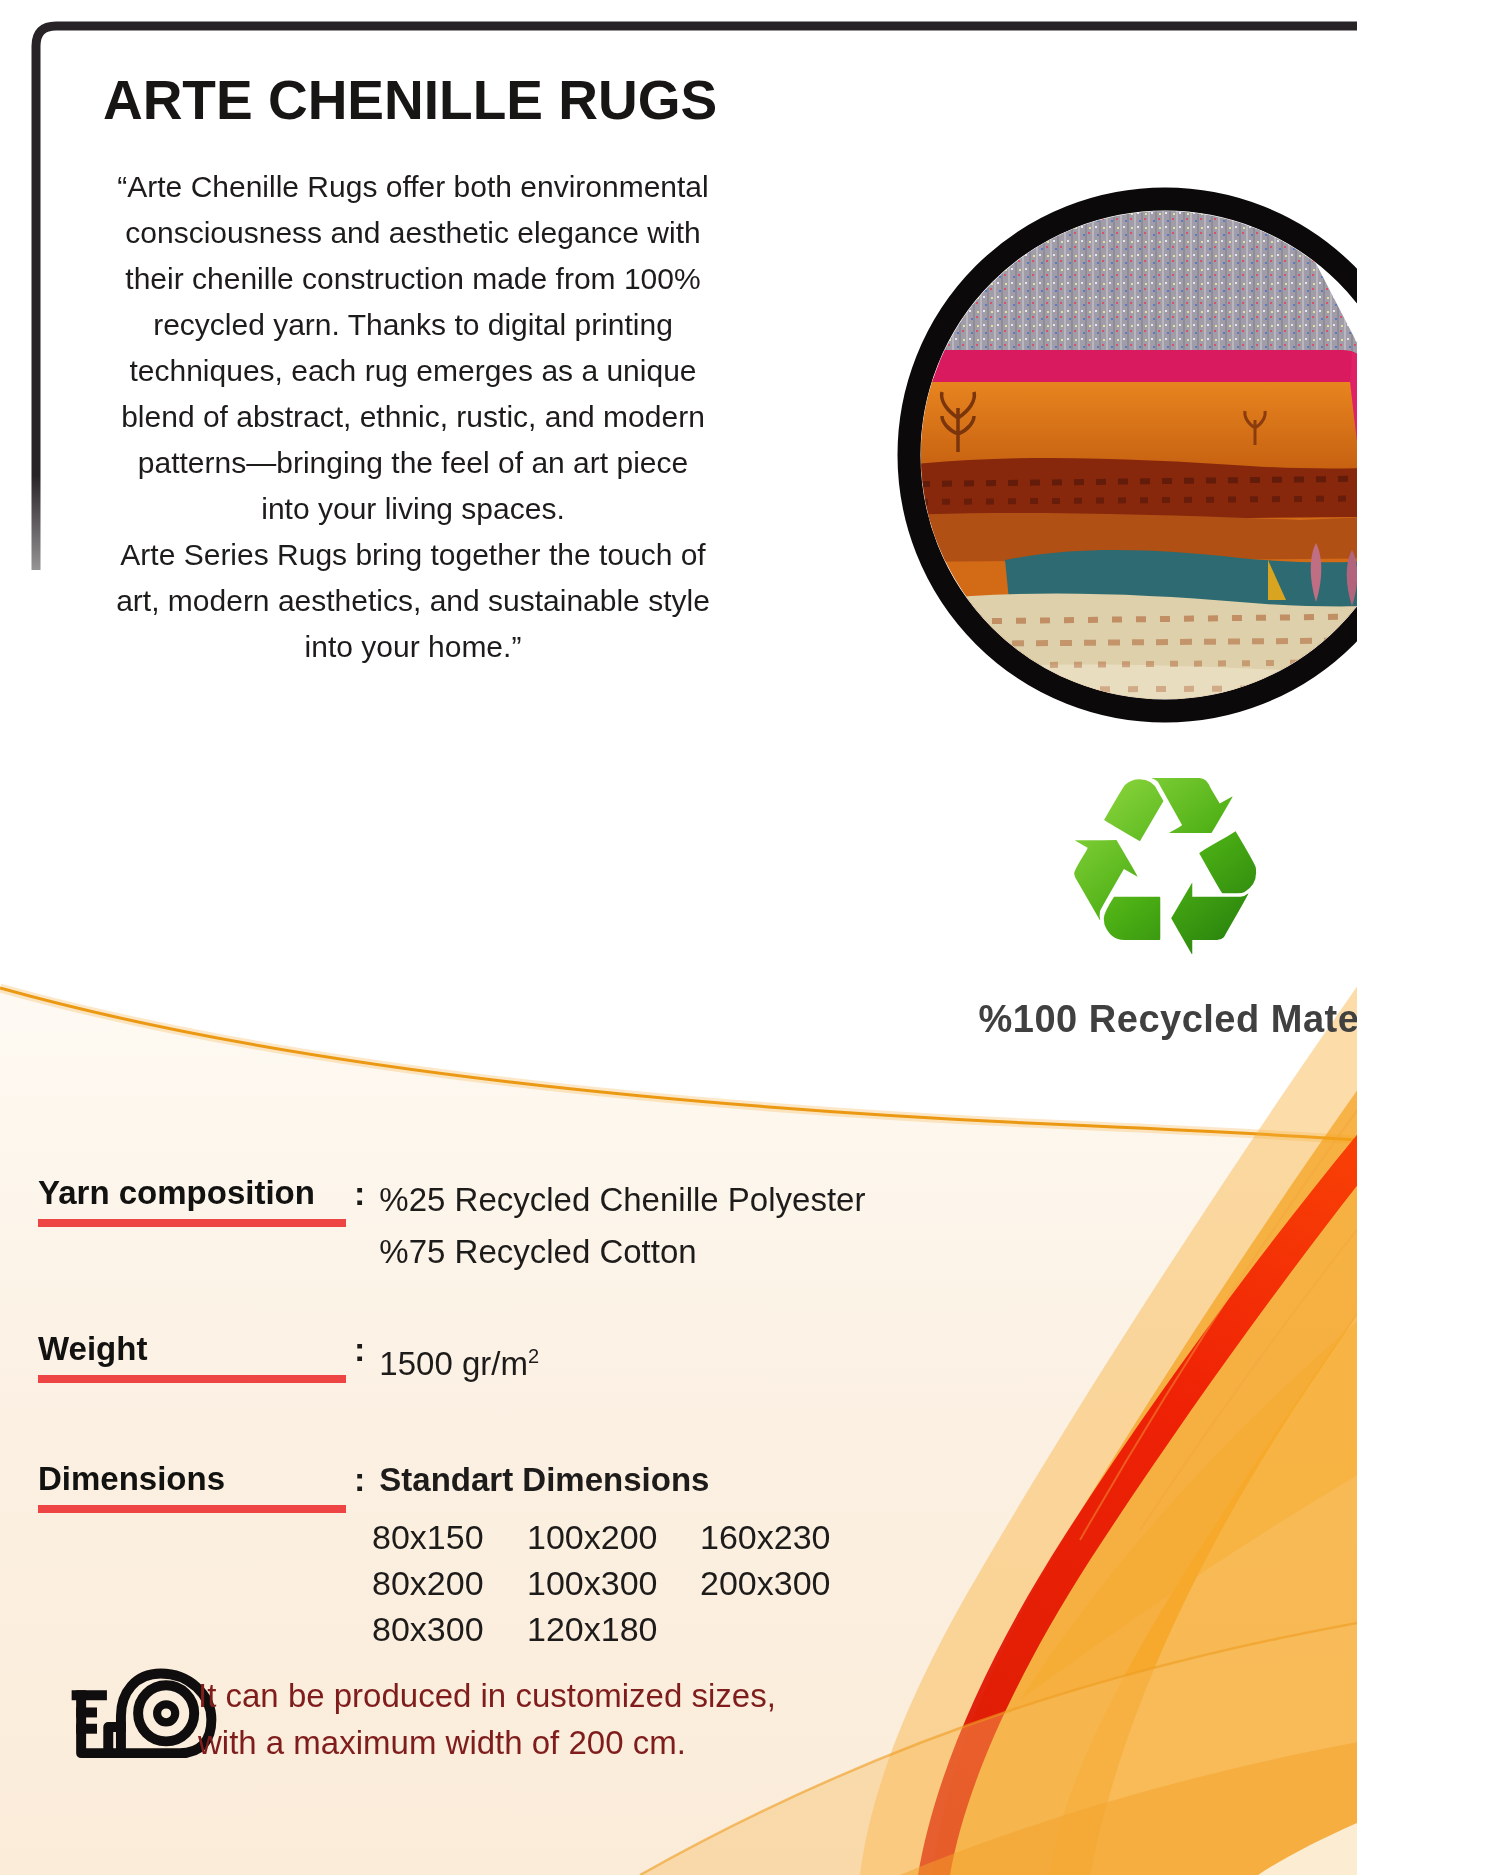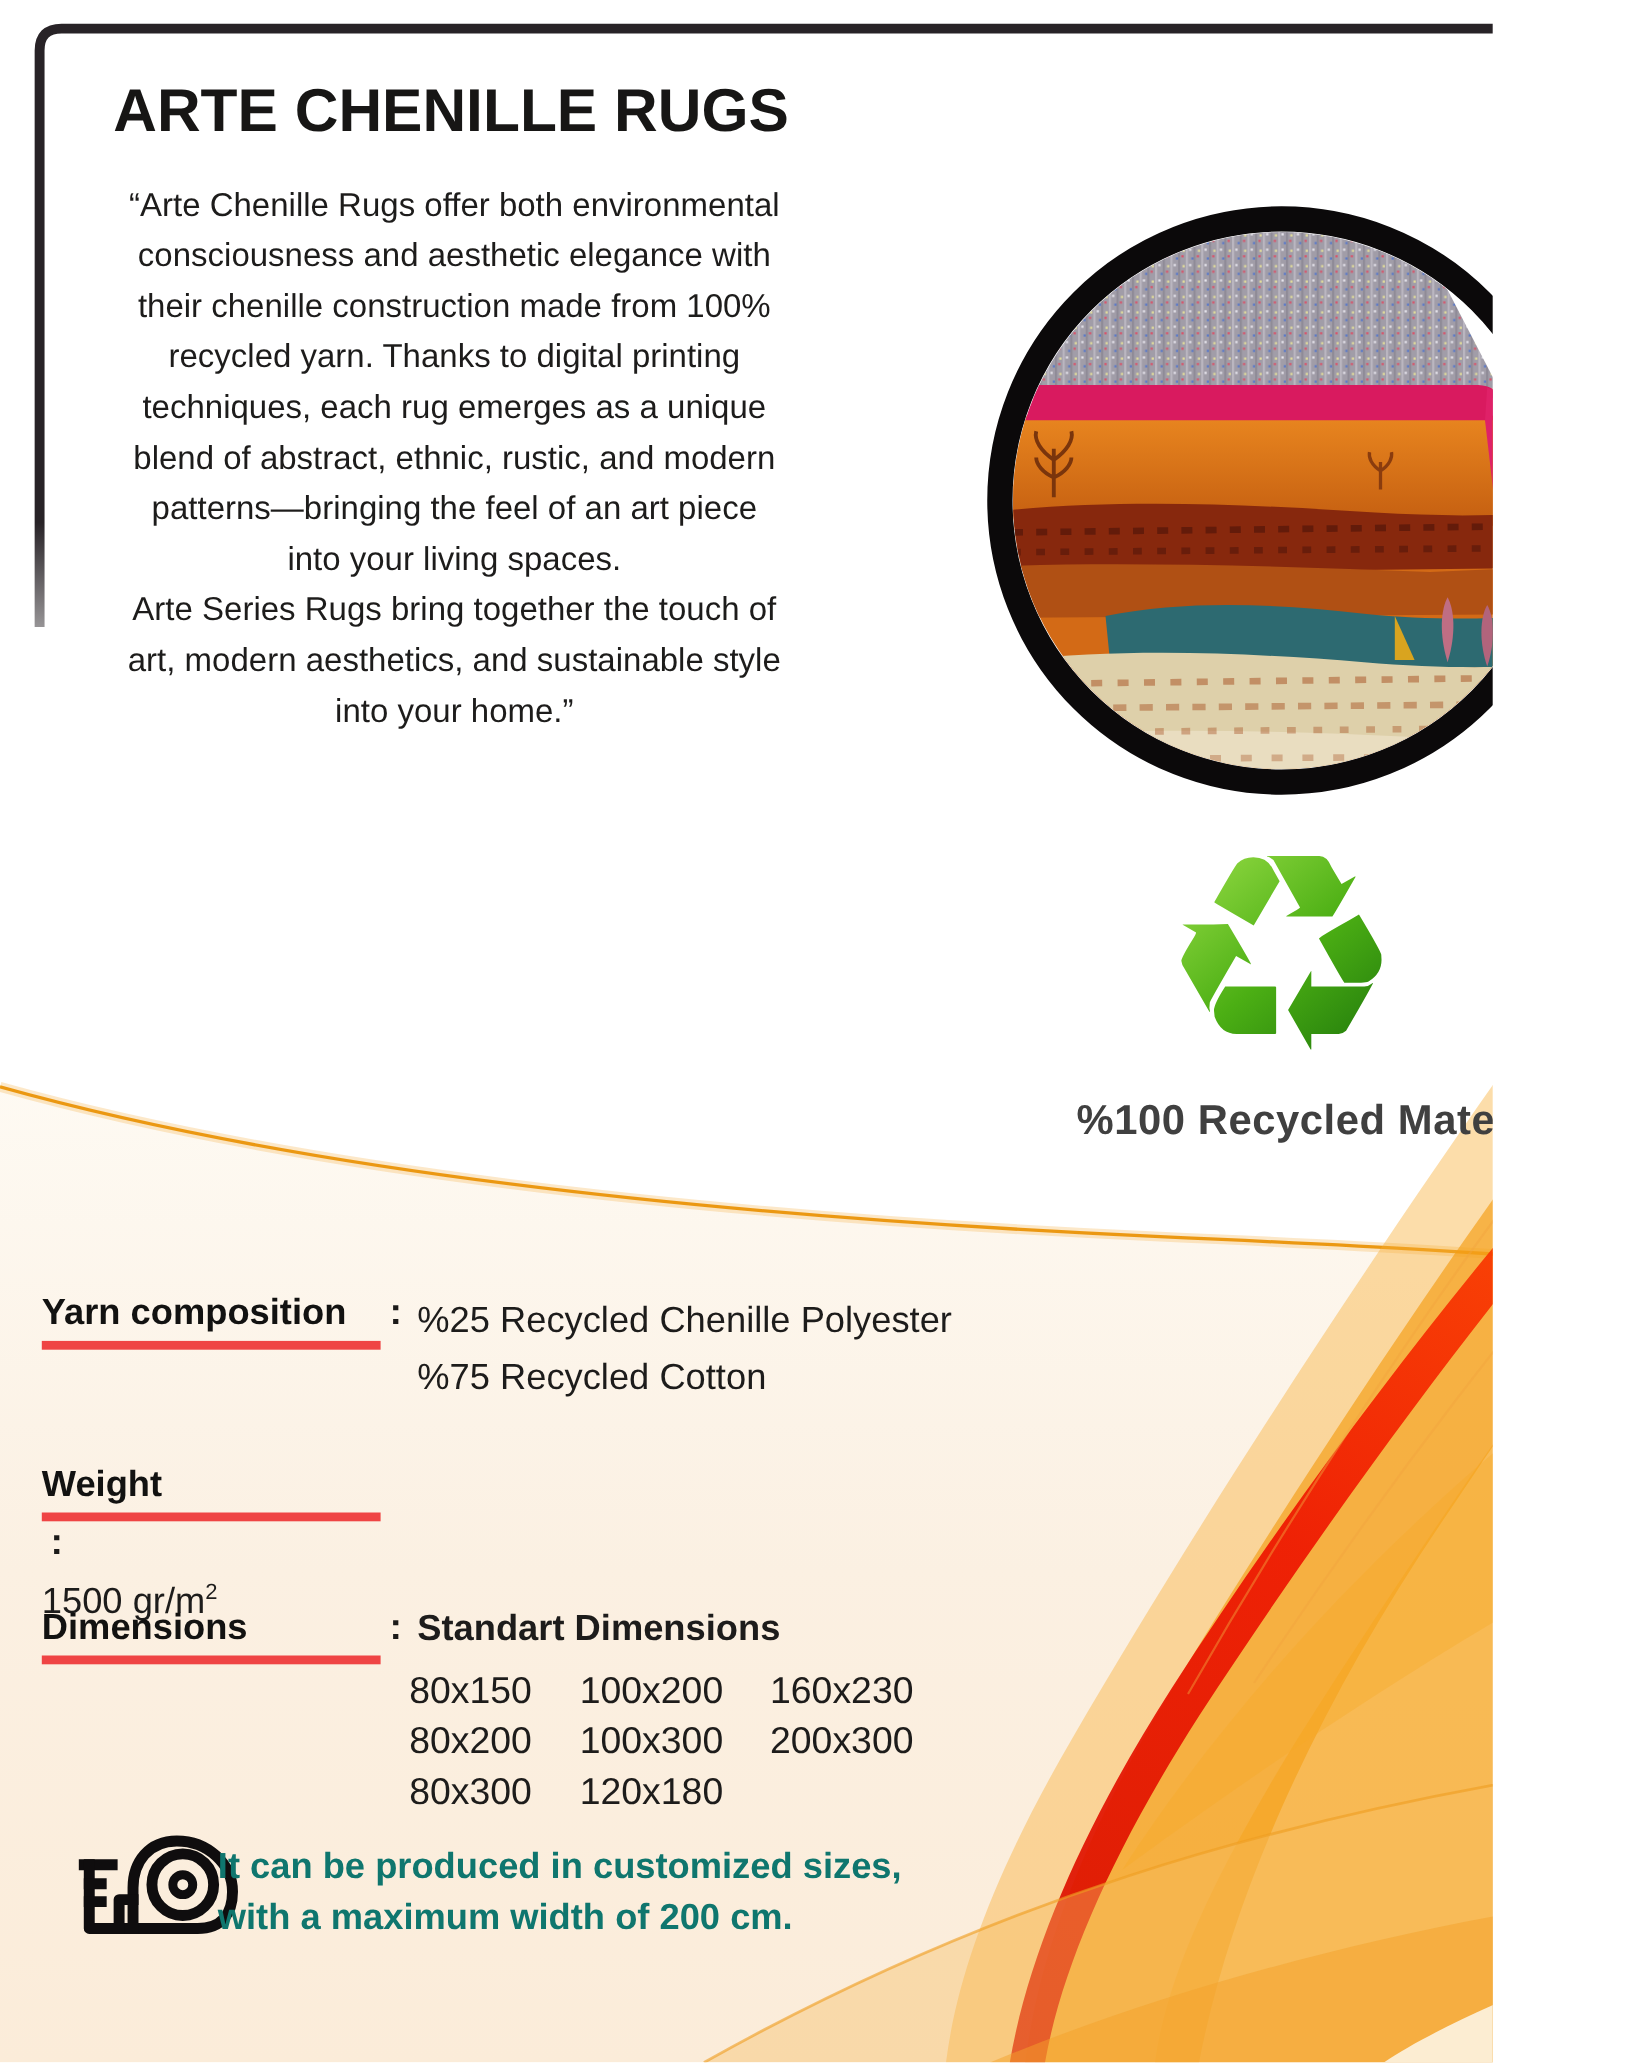--- a/index.html
+++ b/index.html
@@ -16,35 +16,35 @@
   .recycle-box{left:1028px;top:748px;width:274px;height:240px;display:flex;align-items:center;
          justify-content:center;}
   .recycle-glyph{font-family:"DejaVu Sans", sans-serif;font-size:250px;line-height:1;
          background-image:linear-gradient(140deg,#9fe14b 8%,#4caf14 52%,#186f0a 94%);
          -webkit-background-clip:text;background-clip:text;color:transparent;}
   .badge-label{left:880px;top:998px;width:560px;text-align:right;font-size:38px;font-weight:700;
          color:#404040;letter-spacing:0.5px;}
 
   .spec-row{left:38px;display:flex;align-items:flex-start;}
   .spec-row.yarn{top:1174px;}
-  .spec-row.weight{top:1330px;flex-direction:column;}
+  .spec-row.weight{top:1330px;}
   .spec-row.dims{top:1436px;margin-top:24px;}
   .spec-label{display:inline-block;width:308px;font-size:33px;font-weight:700;color:#121211;
          border-bottom:8px solid #ef4444;padding-bottom:7px;}
   .spec-colon{font-size:34px;font-weight:700;margin-left:8px;margin-right:14px;}
   .spec-value{font-size:33px;line-height:52px;color:#1d1c1b;}
   .spec-value.bold{font-weight:700;line-height:40px;}
   .spec-value sup{font-size:20px;}
 
   .dim-grid{left:372px;top:1518px;display:grid;grid-template-columns:155px 173px 170px;
          grid-auto-rows:46px;font-size:34px;color:#1d1c1b;}
 
   .note-icon{left:68px;top:1660px;width:152px;height:104px;}
-  .note-text{left:198px;top:1672px;width:680px;font-size:33px;font-weight:700;line-height:47px;
-         color:#0f766e;white-space:pre-line;}
+  .note-text{left:198px;top:1672px;width:680px;font-size:33px;font-weight:400;line-height:47px;
+         color:#7f1d1d;white-space:pre-line;}
 </style>
 </head>
 <body>
 
 <div id="page">
 
   <svg id="bg" viewBox="0 0 1500 1875" xmlns="http://www.w3.org/2000/svg">
     <defs>
       <linearGradient id="frameFade" gradientUnits="userSpaceOnUse" x1="0" y1="0" x2="0" y2="660">
         <stop offset="0" stop-color="#282327"></stop>

